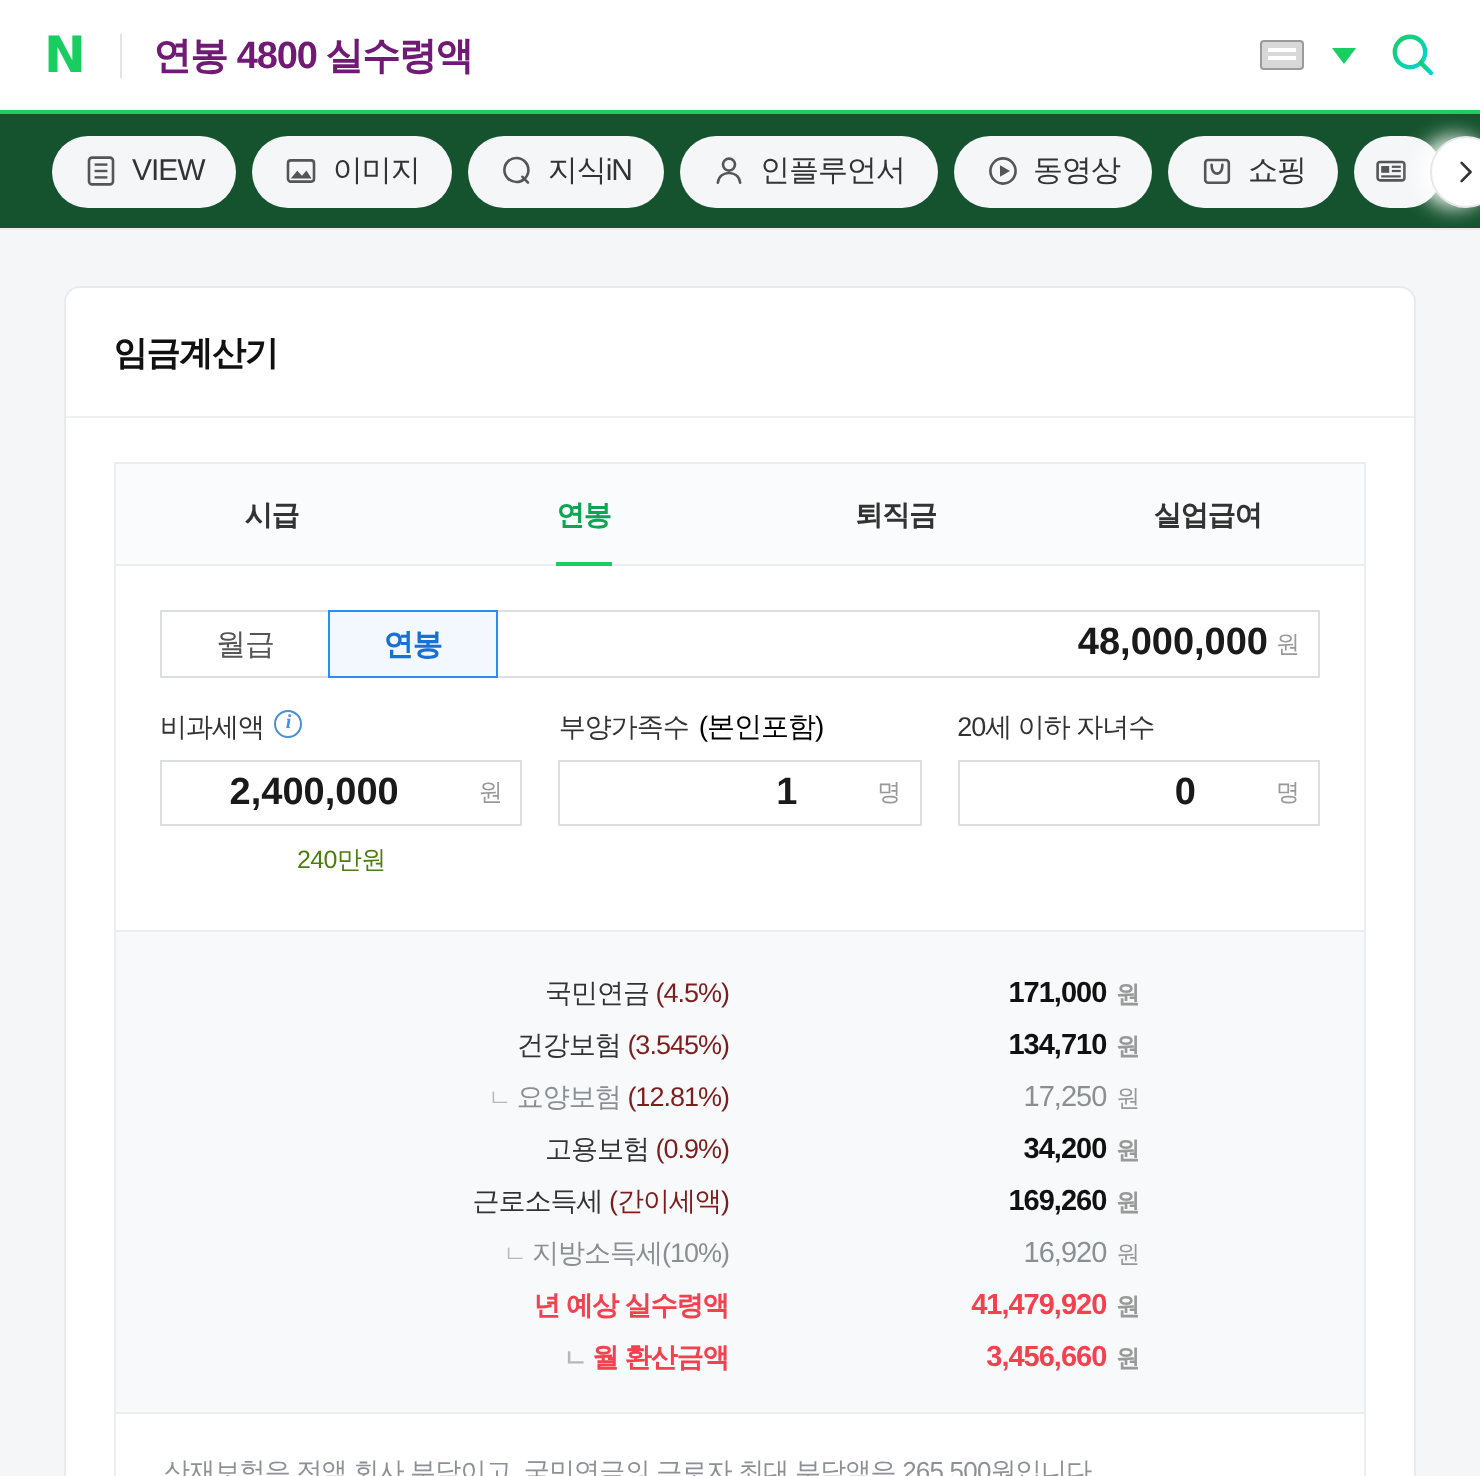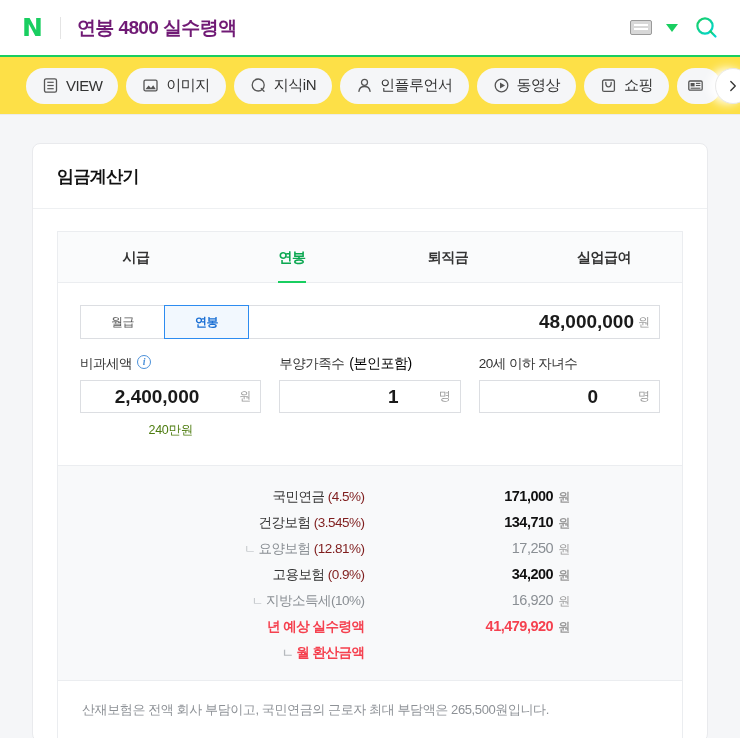--- a/index.html
+++ b/index.html
@@ -74,21 +74,21 @@
     border-top: 8px solid #19ce60;
   }
   .search-btn {
     width: 30px; height: 30px;
     display: flex; align-items: center; justify-content: center;
   }
 
   
   .tabbar {
     height: 58px;
-    background: #fde047;
+    background: #14532d;
     border-bottom: 1px solid #ebebeb;
     display: flex;
     align-items: center;
     padding-left: 26px;
     gap: 8px;
     overflow: hidden;
     position: relative;
   }
   .tabchip {
     height: 36px;
@@ -175,21 +175,21 @@
   .row1 { display: flex; align-items: stretch; }
   .seg {
     display: flex;
     flex: none;
   }
   .seg-btn {
     width: 85px;
     height: 34px;
     border: 1px solid #dcdee2;
     background: #fff;
-    font-size: 12px;
+    font-size: 15px;
     color: #555;
     letter-spacing: -0.5px;
     display: flex; align-items: center; justify-content: center;
   }
   .seg-btn + .seg-btn { margin-left: -1px; }
   .seg-btn.on {
     border-color: #2d8cf0;
     background: #f2f8fe;
     color: #1a6fd4;
     font-weight: bold;
@@ -505,20 +505,29 @@
       <div class="rrow">
         <div class="rname">
           <span>고용보험</span>
           <span class="pct">(0.9%)</span>
         </div>
         <div class="rval">
           <span>34,200</span><span class="runit">원</span>
         </div>
       </div>
 
+      <div class="rrow">
+        <div class="rname">
+          <span>근로소득세</span>
+          <span class="pct">(간이세액)</span>
+        </div>
+        <div class="rval">
+          <span>169,260</span><span class="runit">원</span>
+        </div>
+      </div>
 
       <div class="rrow sub">
         <div class="rname">
           <span class="corner">ㄴ</span><span>지방소득세(10%)</span>
         </div>
         <div class="rval">
           <span>16,920</span><span class="runit">원</span>
         </div>
       </div>
 
@@ -528,20 +537,23 @@
         </div>
         <div class="rval">
           <span>41,479,920</span><span class="runit">원</span>
         </div>
       </div>
 
       <div class="rrow hi">
         <div class="rname">
           <span class="corner">ㄴ</span><span>월 환산금액</span>
         </div>
+        <div class="rval">
+          <span>3,456,660</span><span class="runit">원</span>
+        </div>
       </div>
 
     </div>
 
     <div class="note">산재보험은 전액 회사 부담이고, 국민연금의 근로자 최대 부담액은 265,500원입니다.</div>
 
   </div>
 </div>
 
 </body></html>

